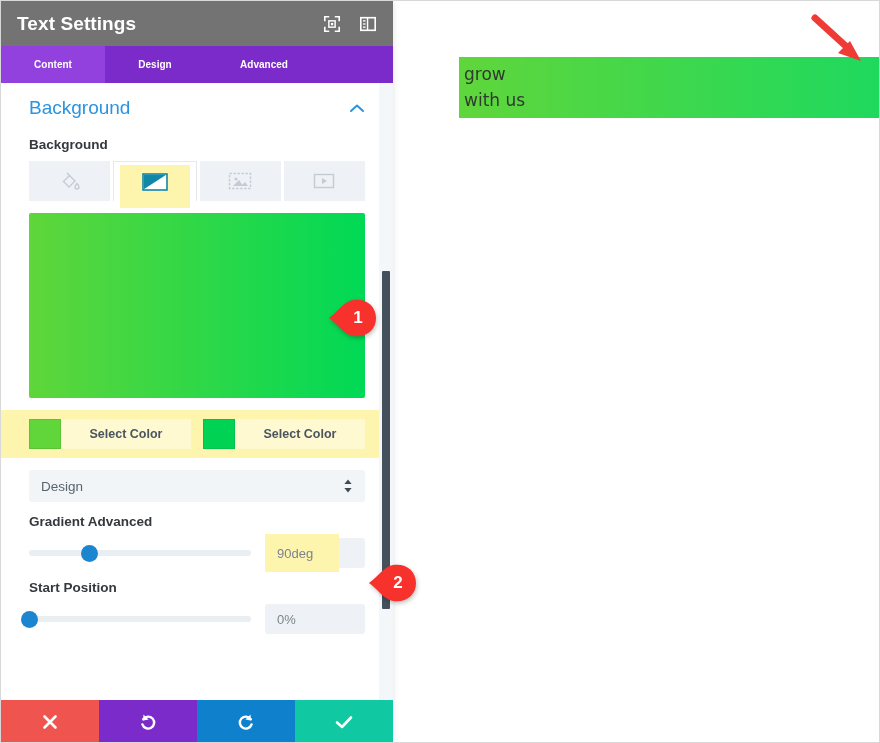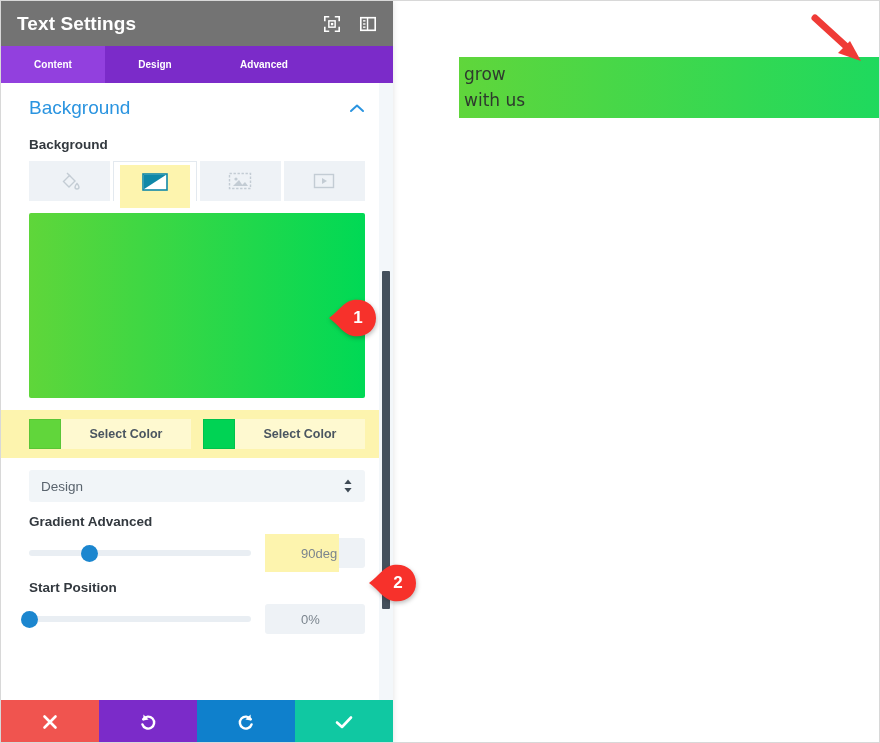--- a/index.html
+++ b/index.html
@@ -225,21 +225,21 @@
     position: relative;
     cursor: text;
   }
   .num-box.highlight::before {
     content: "";
     position: absolute;
     left: 0; top: -4px;
     width: 74px; height: 38px;
     background: #fdf4ae;
   }
-  .num-box span { position: relative; z-index: 1; margin-left: 24px; }
+  .num-box span { position: relative; z-index: 1; }
 
   
   .pscroll-track {
     position: absolute;
     right: 0; top: 82px;
     width: 14px; height: 618px;
     background: #f3f7fa;
   }
   .pscroll-thumb {
     position: absolute;

